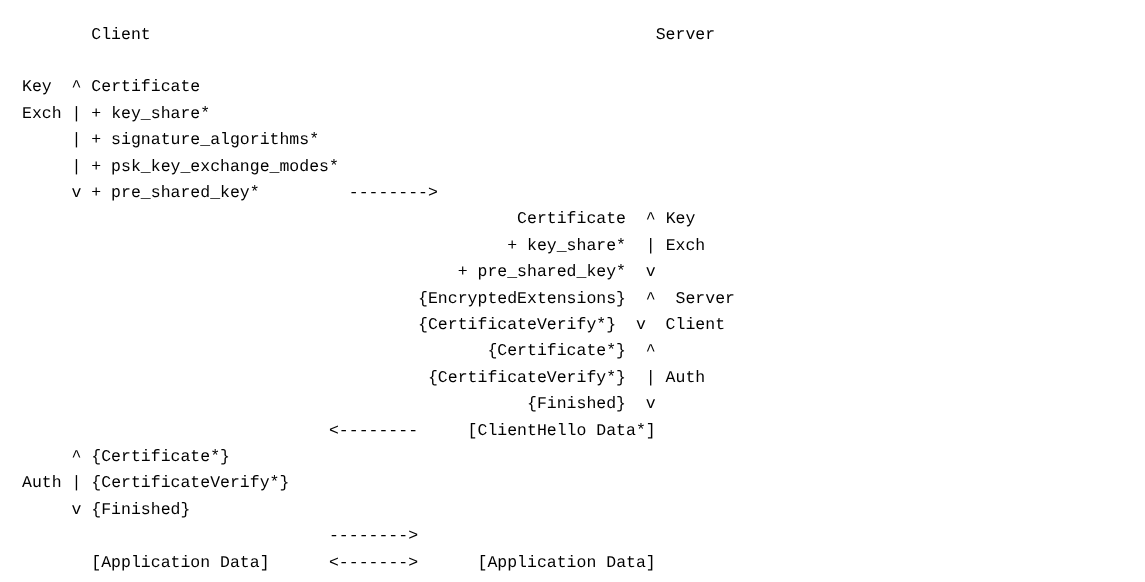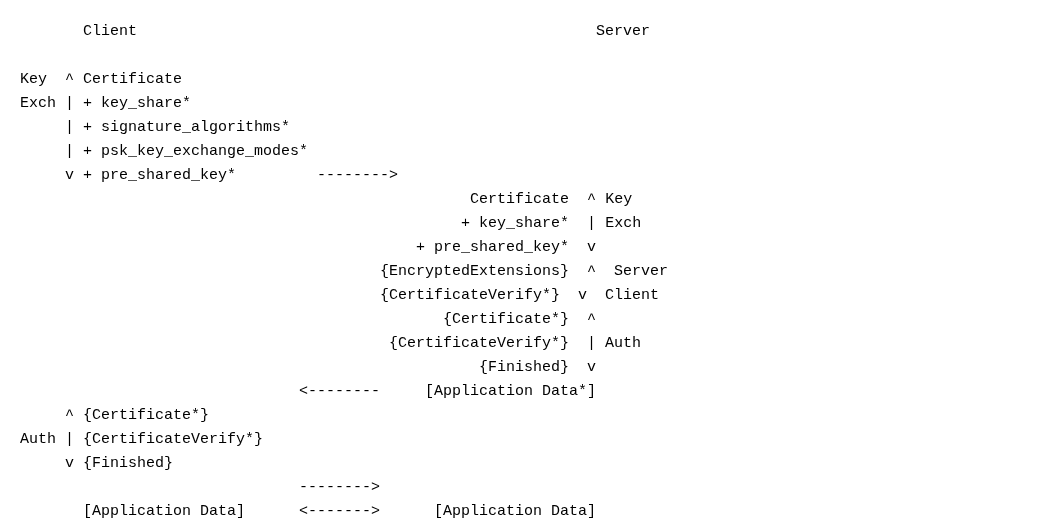--- a/index.html
+++ b/index.html
@@ -28,19 +28,19 @@
 <span>     | <span>+ psk_key_exchange_modes*</span></span>
 <span>     v <span>+ pre_shared_key*</span>         <span>--------&gt;</span></span>
 <span>                                                  <span>Certificate</span>  ^ <span>Key</span></span>
 <span>                                                 <span>+ key_share*</span>  | <span>Exch</span></span>
 <span>                                            <span>+ pre_shared_key*</span>  v</span>
 <span>                                        <span>{EncryptedExtensions}</span>  ^  <span>Server</span></span>
 <span>                                        <span>{CertificateVerify*}</span>  v  <span>Client</span></span>
 <span>                                               <span>{Certificate*}</span>  ^</span>
 <span>                                         <span>{CertificateVerify*}</span>  | <span>Auth</span></span>
 <span>                                                   <span>{Finished}</span>  v</span>
-<span>                               <span>&lt;--------</span>     <span>[Application Data*]</span></span>
+<span>                               <span>&lt;--------</span>     <span>[ClientHello Data*]</span></span>
 <span>     ^ <span>{Certificate*}</span></span>
 <span><span>Auth</span> | <span>{CertificateVerify*}</span></span>
 <span>     v <span>{Finished}</span></span>
 <span>                               <span>--------&gt;</span></span>
 <span>       <span>[Application Data]</span>      <span>&lt;-------&gt;</span>      <span>[Application Data]</span></span>
 </pre>
 
 </body></html>

